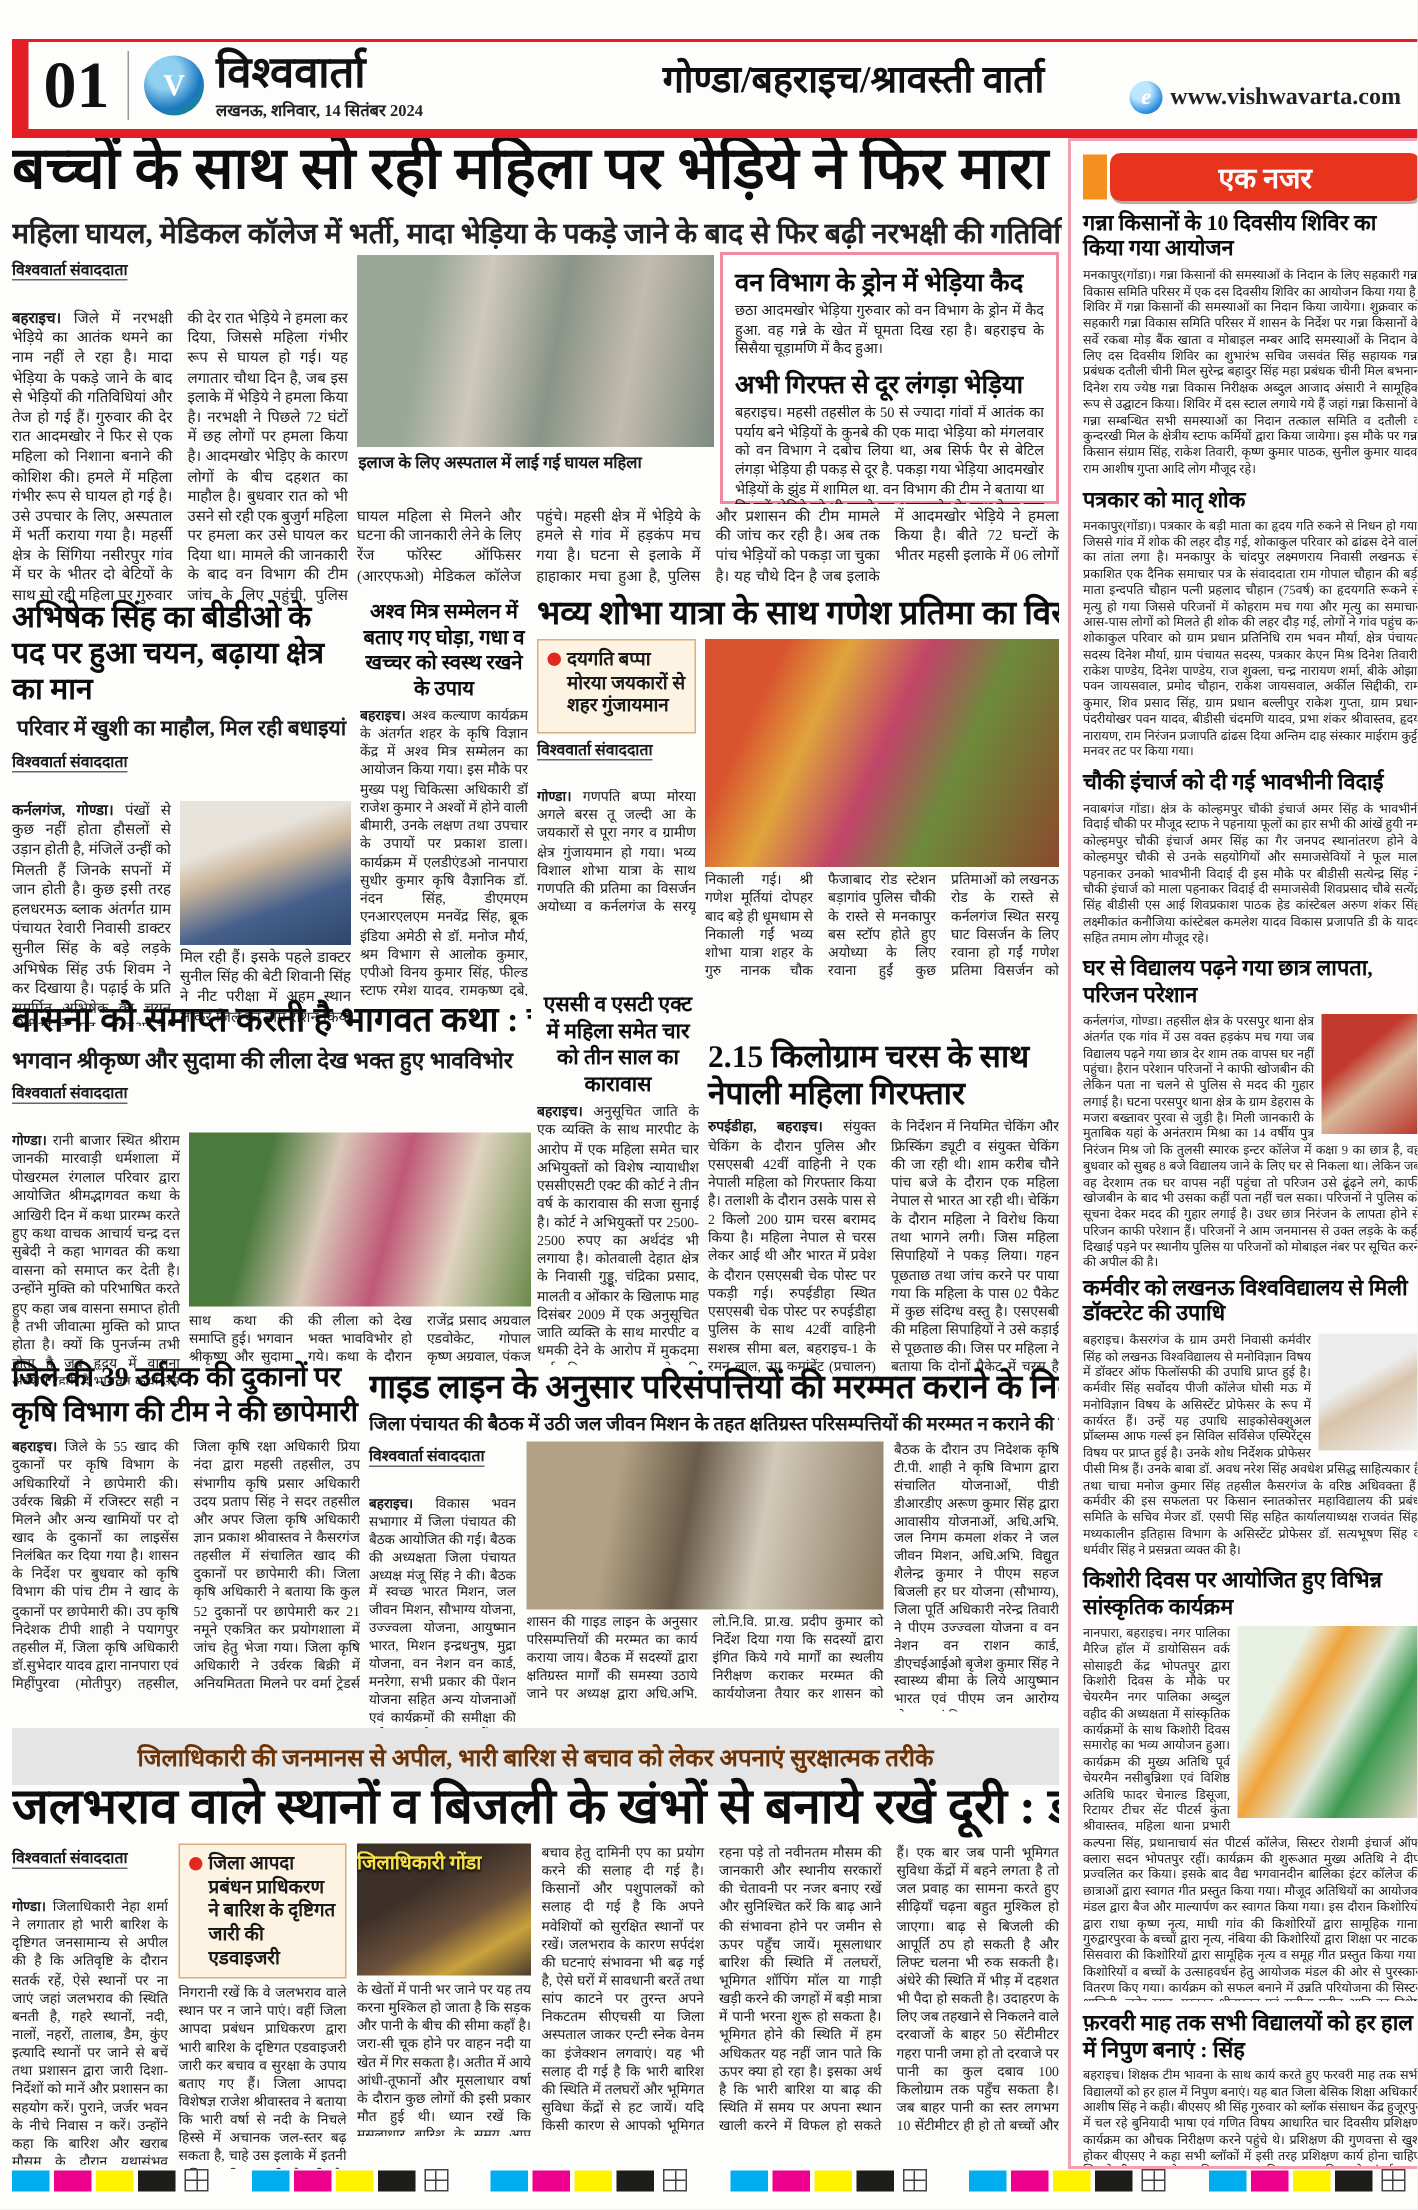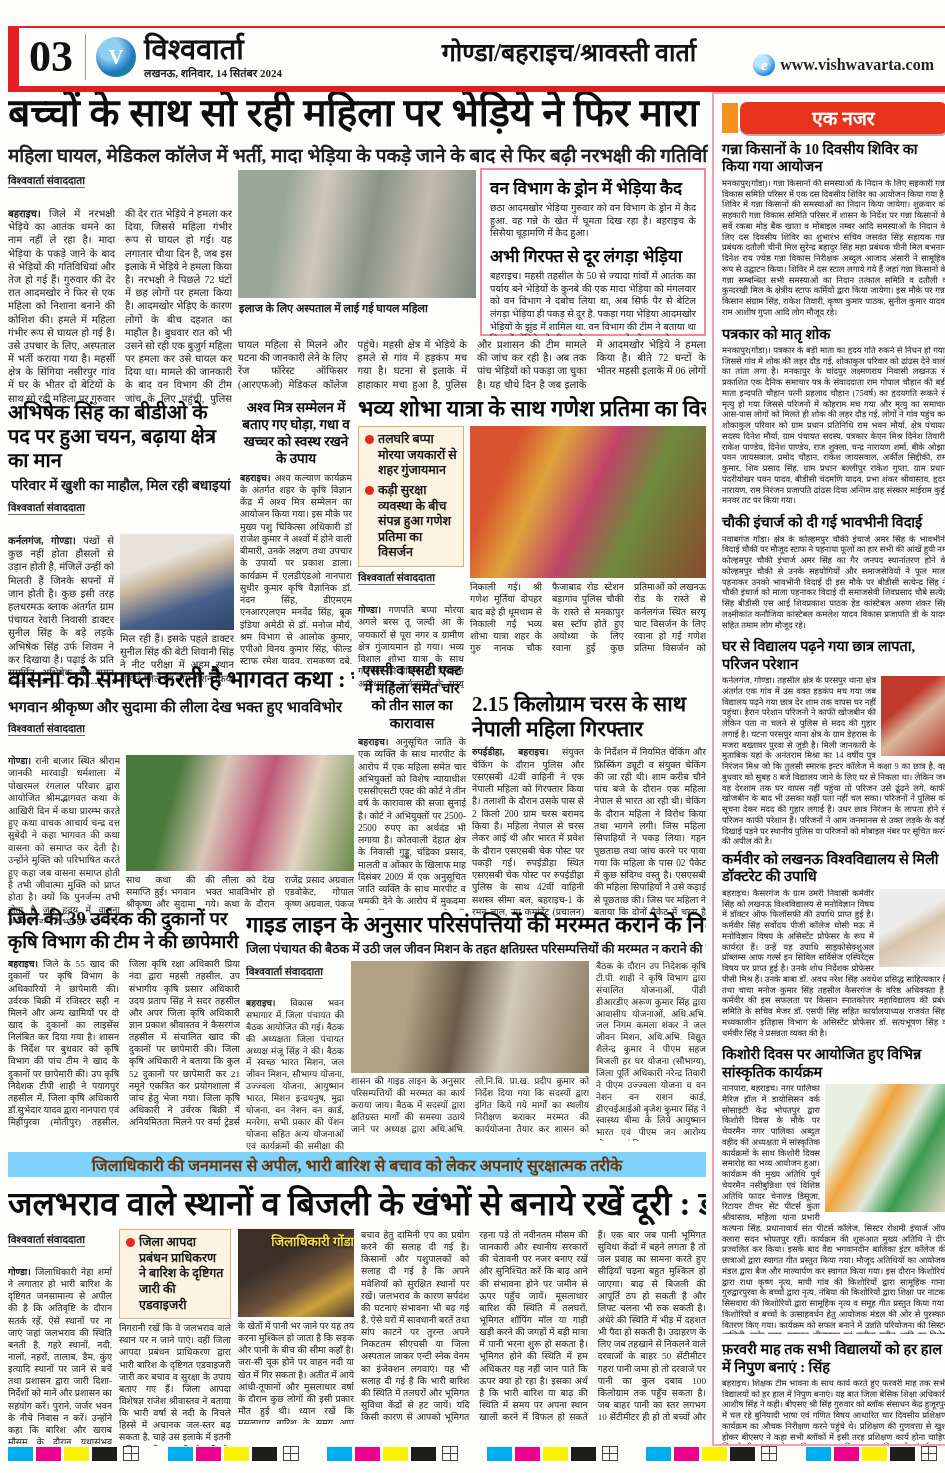--- a/index.html
+++ b/index.html
@@ -35,21 +35,21 @@
   .clip{overflow:hidden;}
   .photo{position:relative;overflow:hidden;background:#c8c2b6;}
   .cap{font-size:11px;font-weight:bold;padding:2px 1px;}
   h2,h3,h4{margin:0;color:#0d0d0d;}
   .pinkbox{border:2px solid #f08a9e;padding:6px 8px;background:#fff;}
   .pinkbox h3{font-size:17px;margin-bottom:3px;}
   .pinkbox .bt{font-size:9.6px;}
   .bulletbox{background:#fcf3e2;border:1px solid #dcae7e;padding:5px 6px;}
   .bullet{display:flex;font-size:12.5px;font-weight:bold;line-height:1.25;margin-bottom:4px;}
   .dot{width:9px;height:9px;border-radius:50%;background:#e02a20;flex:0 0 auto;margin:3px 4px 0 0;}
-  .banner{left:8px;top:1152px;width:698px;height:25px;background:#7dd3fc;display:flex;align-items:center;justify-content:center;
+  .banner{left:8px;top:1152px;width:698px;height:38px;background:#e5e5e5;display:flex;align-items:center;justify-content:center;
           font-size:16px;font-weight:bold;color:#6b3305;}
   
   .sidebar{left:712px;top:92px;width:225px;height:1342px;border:2px solid #f2a0b2;padding:4px 8px;overflow:hidden;background:#fffdfd;}
   .sb-head{display:flex;align-items:center;margin:4px 0 6px;}
   .sb-orange{width:16px;height:30px;background:#f5901e;}
   .sb-red{flex:1;margin-left:2px;background:#e8341c;border-radius:7px;color:#fff;text-align:center;
           font-size:19px;font-weight:bold;padding:3px 0;box-shadow:1px 2px 0 #b0b0b0;}
   .sb-item h3{font-size:14.5px;line-height:1.2;margin:7px 0 3px;}
   .sb-body{font-size:8.4px;line-height:1.28;text-align:justify;margin:0;}
   .sb-photo{float:right;margin:0 0 3px 5px;}
@@ -63,29 +63,29 @@
   
   .ph-hospital{background:linear-gradient(100deg,#9aa89a 0 20%,#cfc8bc 35%,#8a9488 55%,#c2bbae 75%,#7e8a80 100%);}
   .ph-portrait{background:linear-gradient(160deg,#e7e2da 0 30%,#c9b49a 45%,#46608c 70%,#2e4668 100%);}
   .ph-ganesh{background:linear-gradient(115deg,#d9542e 0 18%,#e0a43c 32%,#c04468 50%,#6e8a3c 68%,#8a4a2c 100%);}
   .ph-katha{background:linear-gradient(105deg,#4a7a3c 0 22%,#d9c8b8 40%,#c05878 58%,#e0d4c0 76%,#6a8a4a 100%);}
   .ph-meeting{background:linear-gradient(100deg,#b2a184 0 25%,#6a5c4a 45%,#d2c9b8 65%,#8a7a62 100%);}
   .ph-dm{background:linear-gradient(150deg,#3c3028 0 35%,#6e523c 60%,#caa23c 78%,#4a3a2e 100%);}
   .ph-boy{background:linear-gradient(140deg,#c23a2e 0 35%,#d8b89a 55%,#b8362c 100%);}
   .ph-karmveer{background:linear-gradient(150deg,#ececec 0 40%,#d8c4aa 55%,#f4f4f4 100%);}
   .ph-event{background:linear-gradient(120deg,#e8f0e2 0 25%,#f0a43c 38%,#dfe8da 55%,#3c9a50 70%,#e8d8c8 100%);}
-  .ovl-cap{position:absolute;top:3px;left:0;right:0;text-align:right;color:#f5e04a;font-weight:bold;font-size:13px;text-shadow:0 1px 2px #000;padding-left:32px;}
+  .ovl-cap{position:absolute;top:3px;left:0;right:0;text-align:left;color:#f5e04a;font-weight:bold;font-size:13px;text-shadow:0 1px 2px #000;}
 </style>
 </head>
 <body>
 
 <div class="page">
 
   <div class="abs mast">
-    <div class="pgnum">03</div>
+    <div class="pgnum">01</div>
     <div class="mast-div"></div>
     <div class="logo">V</div>
     <div>
       <div class="paper-name">विश्ववार्ता</div>
       <div class="edition">लखनऊ,  शनिवार, 14 सितंबर 2024</div>
     </div>
     <div class="sec-title">गोण्डा/बहराइच/श्रावस्ती वार्ता</div>
     <div class="site">
       <span class="eicon">e</span>
       <span>www.vishwavarta.com</span>
@@ -131,25 +131,21 @@
     <p class="bt clip" style="height:192px;margin-top:4px;font-size:9.3px;"><b class="dl">बहराइच।</b> <span>अश्व कल्याण कार्यक्रम के अंतर्गत शहर के कृषि विज्ञान केंद्र में अश्व मित्र सम्मेलन का आयोजन किया गया। इस मौके पर मुख्य पशु चिकित्सा अधिकारी डॉ राजेश कुमार ने अश्वों में होने वाली बीमारी, उनके लक्षण तथा उपचार के उपायों पर प्रकाश डाला। कार्यक्रम में एलडीएंडओ नानपारा सुधीर कुमार कृषि वैज्ञानिक डॉ. नंदन सिंह, डीएमएम एनआरएलएम मनवेंद्र सिंह, ब्रूक इंडिया अमेठी से डॉ. मनोज मौर्य, श्रम विभाग से आलोक कुमार, एपीओ विनय कुमार सिंह, फील्ड स्टाफ रमेश यादव, रामकृष्ण दुबे, अरुण कुमार मिश्र तथा मंजू शुक्ला ने कार्यक्रम को सफल बनाने में अहम योगदान दिया। इस मौके पर विशेषज्ञों ने कहा कि घोड़े गधे और खच्चरों का उपयोग कर युवा अपनी आय में वृद्धि कर सकते हैं। इन जानवरों में होने वाली बीमारियों उनके लक्षणों तथा उनके उपचार के बारे में जानकारी प्राप्त करना आवश्यक है।</span></p>
   </div>
 
   <div class="abs" style="left:358px;top:392px;width:348px;height:266px;">
     <h2 class="nw" style="font-size:22px;">भव्य शोभा यात्रा के साथ गणेश प्रतिमा का विसर्जन</h2>
     <div style="display:flex;gap:6px;margin-top:4px;">
       <div style="width:106px;">
         <div class="bulletbox">
           <div class="bullet">
               <span class="dot"></span>
-              <span>तलघरि बप्पा मोरया जयकारों से शहर गुंजायमान</span>
-            </div>
-          <div class="bullet" style="margin-bottom:0;">
-              <span class="dot"></span>
-              <span>कड़ी सुरक्षा व्यवस्था के बीच संपन्न हुआ गणेश प्रतिमा का विसर्जन</span>
+              <span>दयगति बप्पा मोरया जयकारों से शहर गुंजायमान</span>
             </div>
         </div>
         <div class="byline" style="margin-top:3px;">विश्ववार्ता संवाददाता</div>
         <p class="bt clip" style="height:84px;font-size:9.3px;"><b class="dl">गोण्डा।</b> <span>गणपति बप्पा मोरया अगले बरस तू जल्दी आ के जयकारों से पूरा नगर व ग्रामीण क्षेत्र गुंजायमान हो गया। भव्य विशाल शोभा यात्रा के साथ गणपति की प्रतिमा का विसर्जन अयोध्या व कर्नलगंज के सरयू घाट पर किया गया। शुक्रवार को दोपहर बाद शहर के बड़गांव नौशहरा रानी बाजार तरबगंज रोड चुंगी नाका फैजाबाद रोड भारत मिलन चौराहा आईटीआई चौराहे पर स्थापित मूर्ति के विसर्जन के लिए बड़े ही धूमधाम से मनौतियों के राजा श्री गणेश जी की भव्य शोभा यात्रा डीजे गाजे बाजे के साथ</span></p>
       </div>
       <div style="width:236px;">
         <div class="photo ph-ganesh" style="width:236px;height:152px;"></div>
         <p class="bt c3 clip" style="height:76px;margin-top:3px;font-size:9.3px;">निकाली गई। श्री गणेश मूर्तियां दोपहर बाद बड़े ही धूमधाम से निकाली गईं भव्य शोभा यात्रा शहर के गुरु नानक चौक फैजाबाद रोड स्टेशन बड़ागांव पुलिस चौकी के रास्ते से मनकापुर बस स्टॉप होते हुए अयोध्या के लिए रवाना हुईं कुछ प्रतिमाओं को लखनऊ रोड के रास्ते से कर्नलगंज स्थित सरयू घाट विसर्जन के लिए रवाना हो गईं गणेश प्रतिमा विसर्जन को लेकर सुरक्षा व्यवस्था के व्यापक इंतजाम किए गए थे देर शाम कड़ी सुरक्षा व्यवस्था के बीच शांतिपूर्ण माहौल में गणेश प्रतिमाओं का विसर्जन संपन्न हो गया।</p>
       </div>
     </div>

